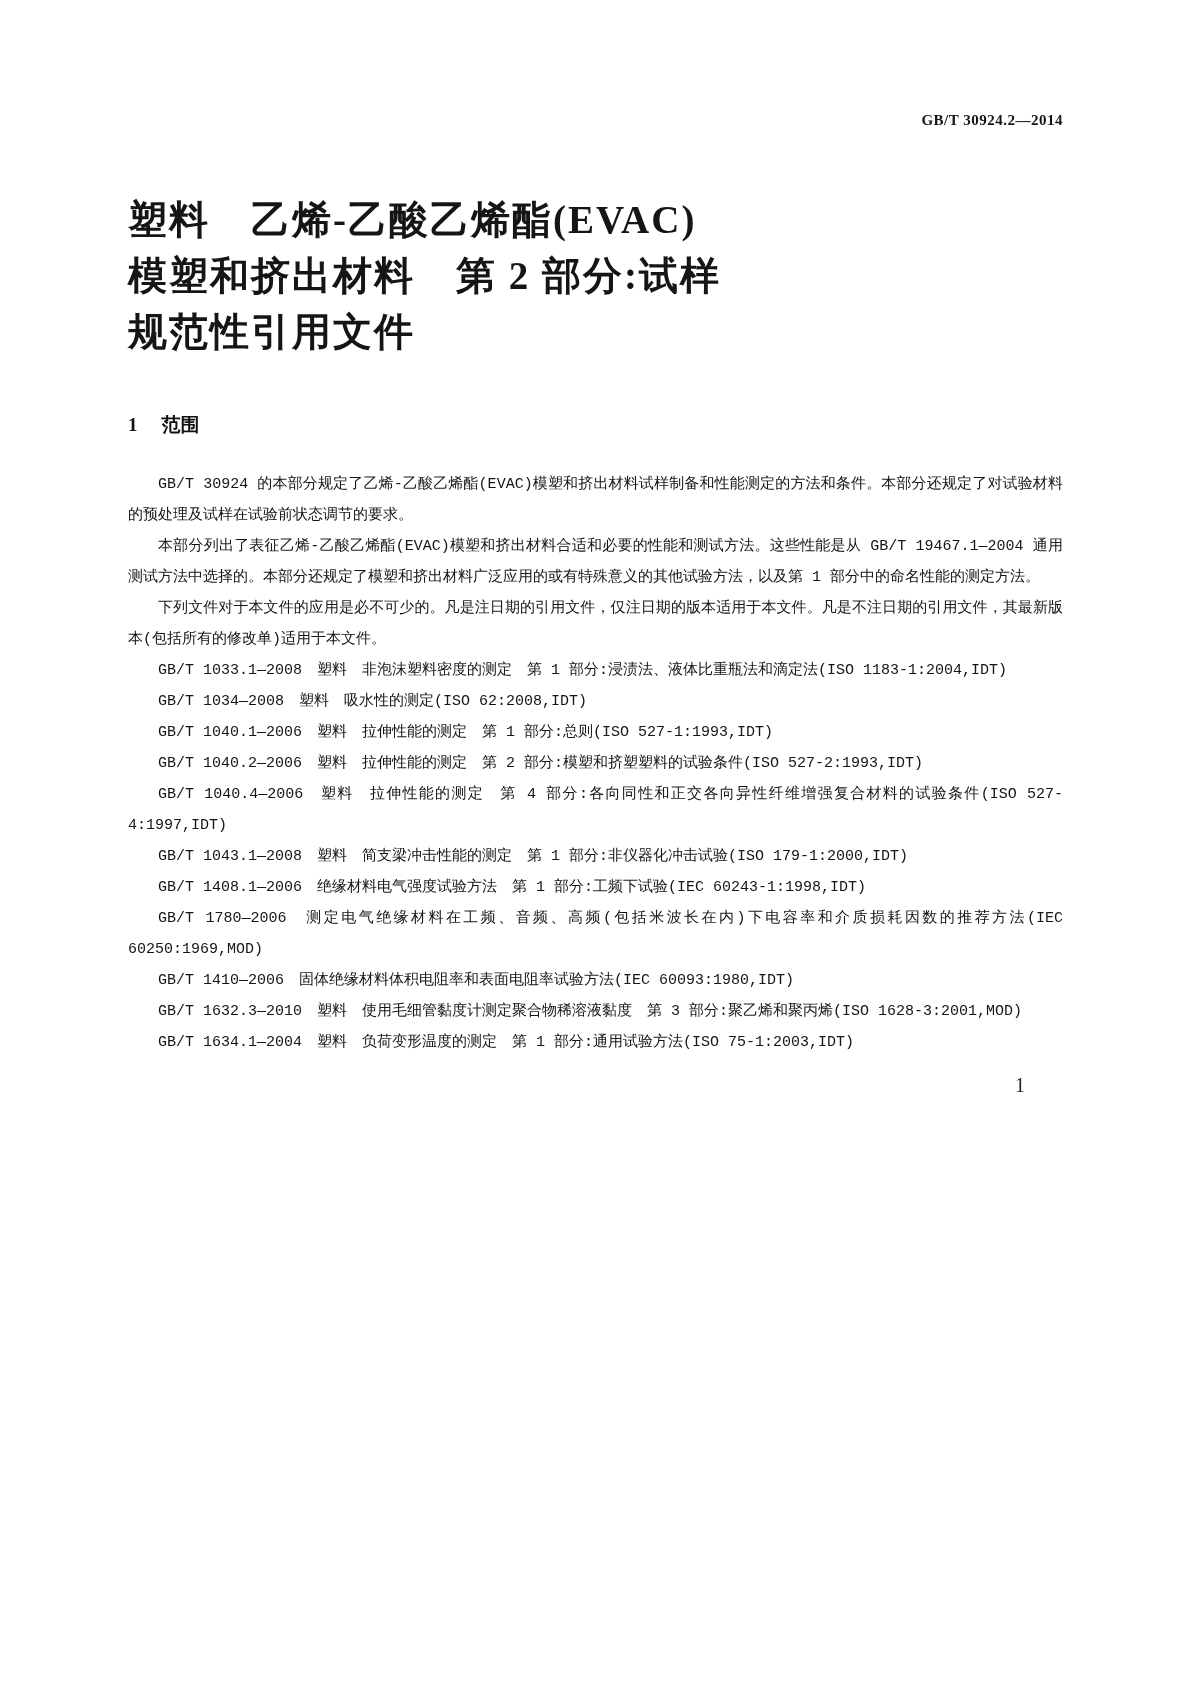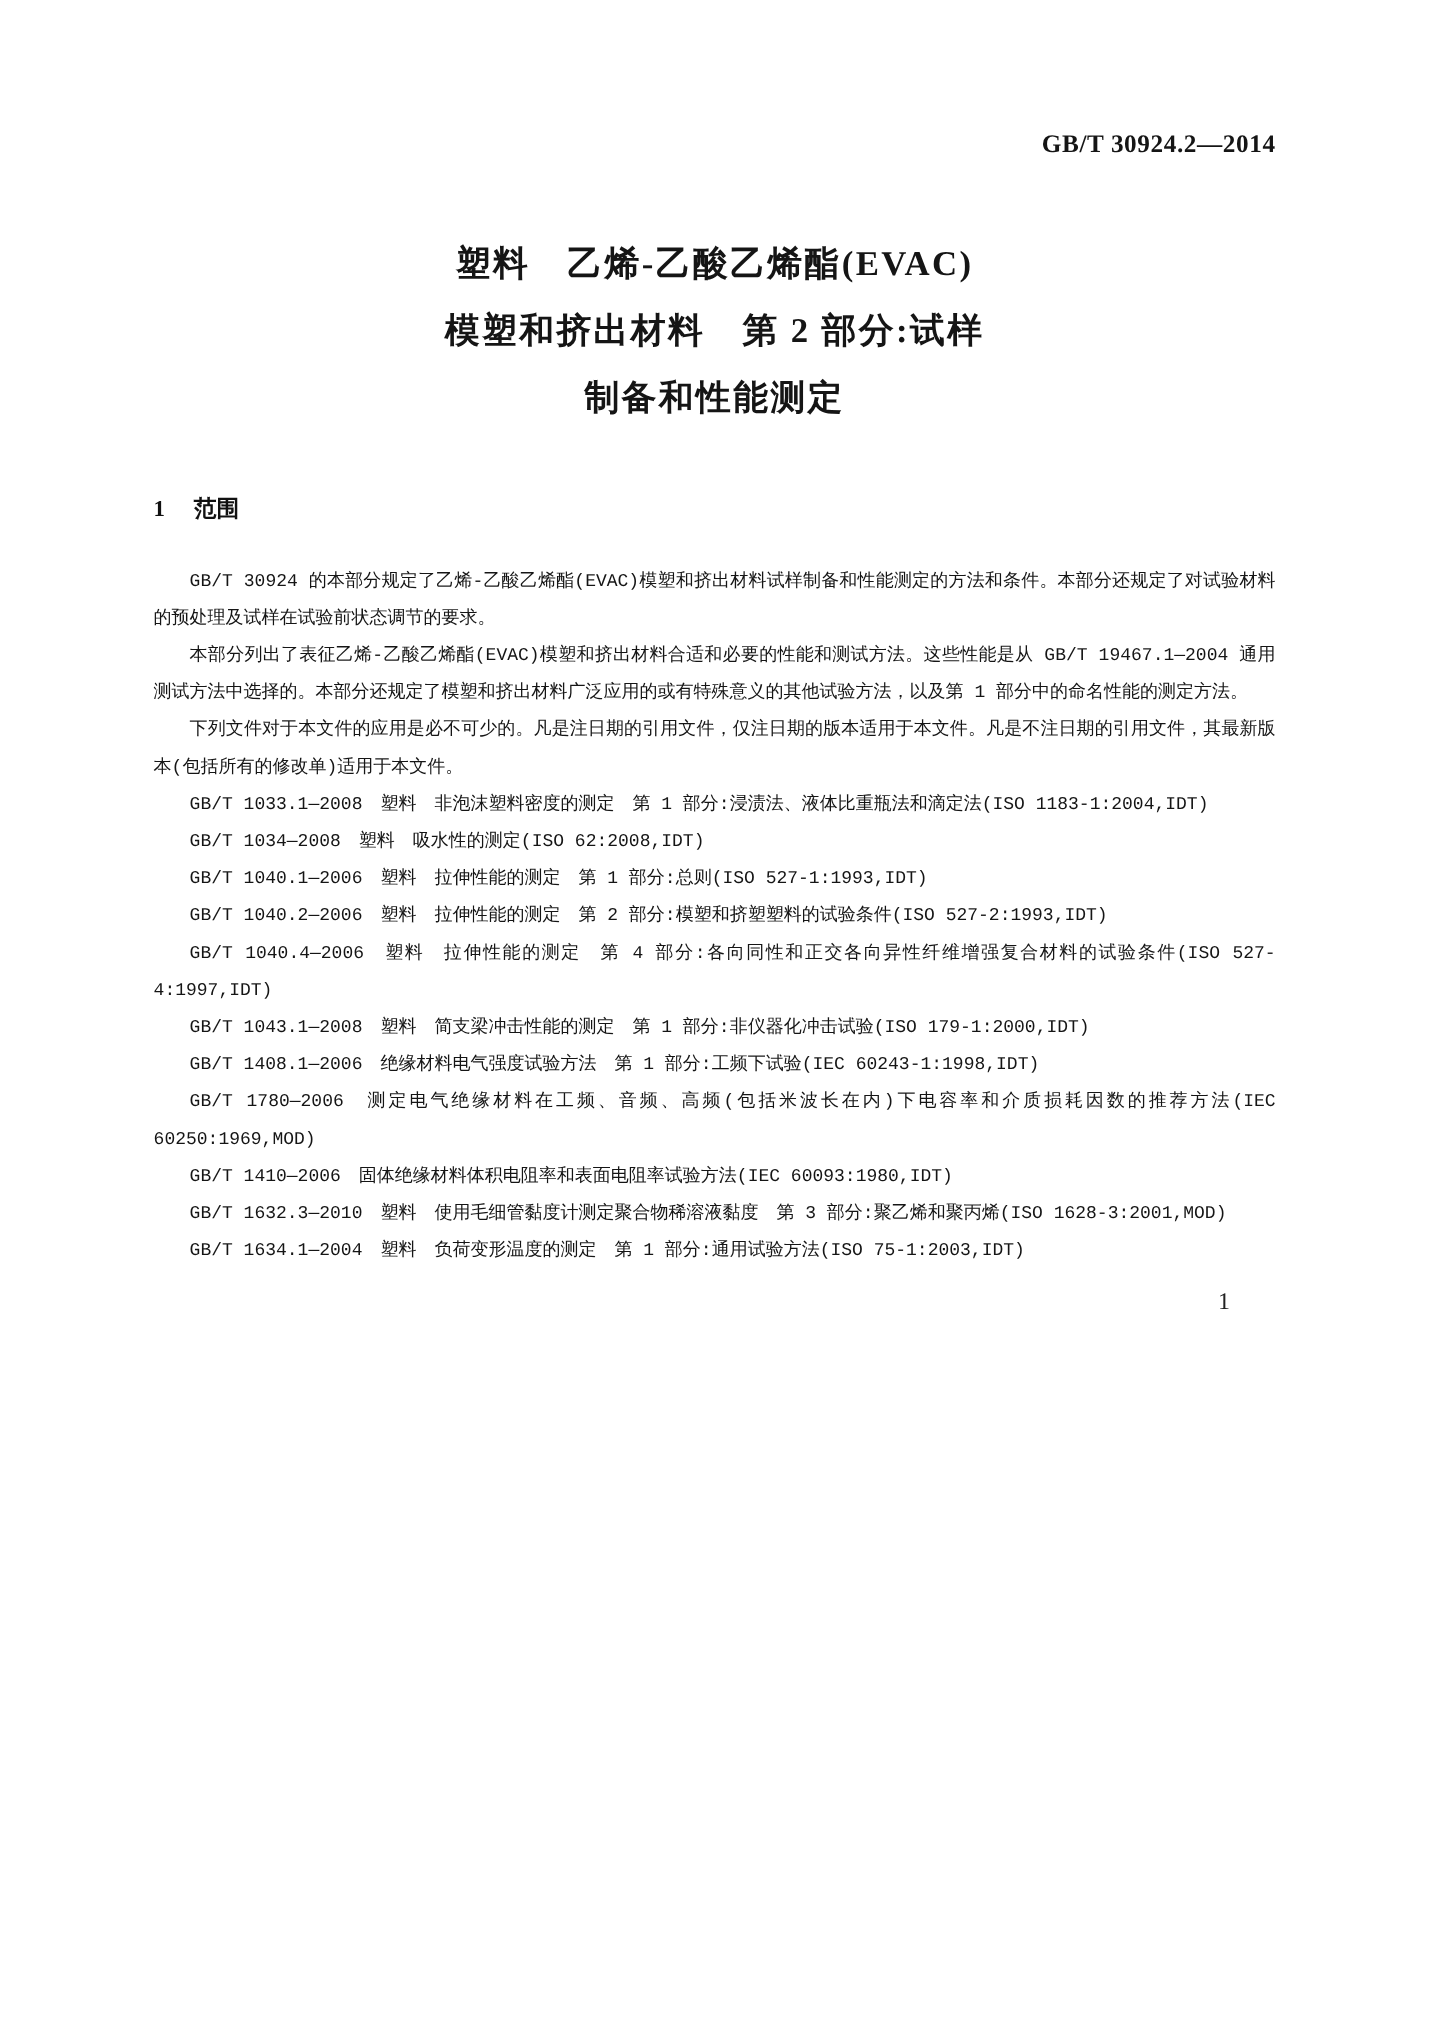--- a/index.html
+++ b/index.html
@@ -18,31 +18,30 @@
   .page {
     box-sizing: border-box;
     width: 1191px;
     height: 1684px;
     padding: 106px 128px 0 128px;
     background: #ffffff;
     overflow: hidden;
   }
   .doc-number {
     text-align: right;
-    font-size: 21px;
+    font-size: 15px;
     font-weight: bold;
     letter-spacing: 0.5px;
     font-family: "Liberation Serif", "DejaVu Serif", serif;
     line-height: 28px;
   }
   .doc-title {
     margin-top: 58px;
-    text-align: center;
     font-weight: bold;
-    font-size: 29px;
+    font-size: 39px;
     line-height: 56px;
     font-family: "Liberation Serif", "DejaVu Serif", serif;
     letter-spacing: 2px;
   }
   .section-heading {
     margin: 50px 0 30px 0;
     font-family: Liberation Serif, serif;
     font-size: 19px;
     font-weight: bold;
     line-height: 29px;
@@ -76,21 +75,21 @@
 </head>
 <body>
 
 <div class="page">
 
   <div class="doc-number">GB/T 30924.2—2014</div>
 
   <div class="doc-title">
     <div class="title-line">塑料　乙烯-乙酸乙烯酯(EVAC)</div>
     <div class="title-line">模塑和挤出材料　第 2 部分:试样</div>
-    <div class="title-line">制备和性能测定</div>
+    <div class="title-line">规范性引用文件</div>
   </div>
 
   <h2 class="section-heading">
     <span class="sec-num">1</span><span class="sec-label">范围</span>
   </h2>
 
   <p class="body-para">GB/T 30924 的本部分规定了乙烯-乙酸乙烯酯(EVAC)模塑和挤出材料试样制备和性能测定的方法和条件。本部分还规定了对试验材料的预处理及试样在试验前状态调节的要求。</p>
   <p class="body-para">本部分列出了表征乙烯-乙酸乙烯酯(EVAC)模塑和挤出材料合适和必要的性能和测试方法。这些性能是从 GB/T 19467.1—2004 通用测试方法中选择的。本部分还规定了模塑和挤出材料广泛应用的或有特殊意义的其他试验方法，以及第 1 部分中的命名性能的测定方法。</p>
 
 

